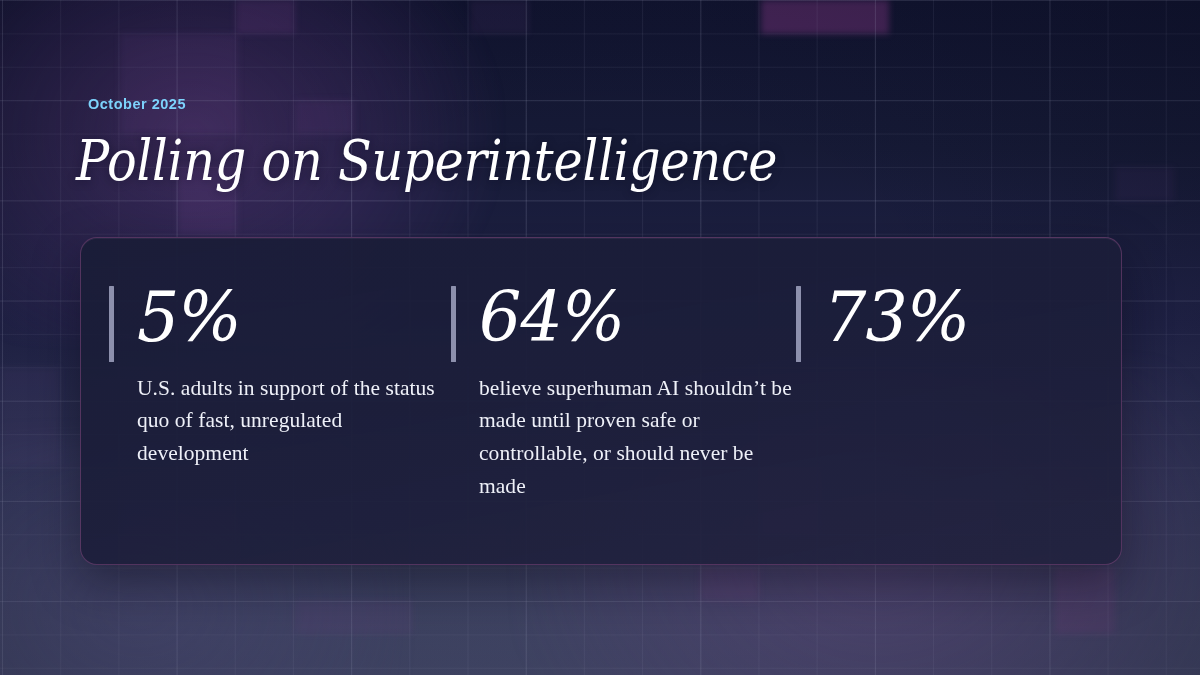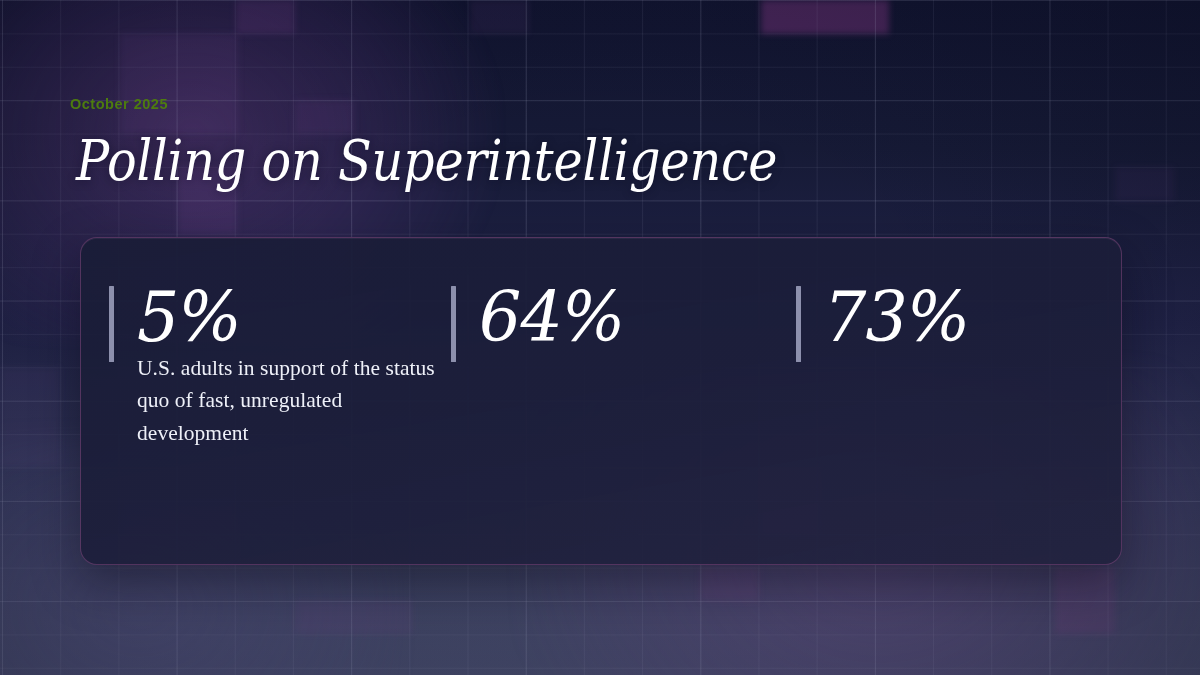--- a/index.html
+++ b/index.html
@@ -88,26 +88,26 @@
     position:absolute; inset:0;
     background:radial-gradient(ellipse at 50% 45%,
         rgba(0,0,0,0) 35%, rgba(6,8,22,0.30) 100%);
   }
 
   
   .content { position:absolute; inset:0; }
 
   .eyebrow {
     position:absolute;
-    left:70px; top:96px;
+    left:88px; top:96px;
     font-family:"Liberation Sans", sans-serif;
     font-size:14.5px;
     font-weight:700;
     letter-spacing:0.035em;
-    color:#4d7c0f;
+    color:#7dd3fc;
   }
 
   .headline {
     position:absolute;
     left:76px; top:132px;
     font-family:"DejaVu Serif", "Liberation Serif", serif;
     font-style:italic;
     font-weight:400;
     font-size:56px;
     line-height:1.05;
@@ -166,20 +166,21 @@
     font-size:70px;
     line-height:0.98;
     color:#ffffff;
     letter-spacing:-0.012em;
     transform:scaleX(0.95);
     transform-origin:left top;
     white-space:nowrap;
   }
 
   .stat-desc {
+    margin-top:20px;
     font-family:"Liberation Serif", "DejaVu Serif", serif;
     font-size:21.5px;
     line-height:32.8px;
     color:#eef0f8;
     letter-spacing:0.002em;
   }
 </style>
 </head>
 <body>
 
@@ -220,20 +221,21 @@
 
         <div class="stat stat-1">
           <span class="stat-bar"></span>
           <div class="stat-value">5%</div>
           <div class="stat-desc">U.S. adults in support of the status quo of fast, unregulated development</div>
         </div>
 
         <div class="stat stat-2">
           <span class="stat-bar"></span>
           <div class="stat-value">64%</div>
+          <div class="stat-desc">believe superhuman AI shouldn’t be made until proven safe or controllable, or should never be made</div>
         </div>
 
         <div class="stat stat-3">
           <span class="stat-bar"></span>
           <div class="stat-value">73%</div>
         </div>
 
       </div>
     </div>
 

